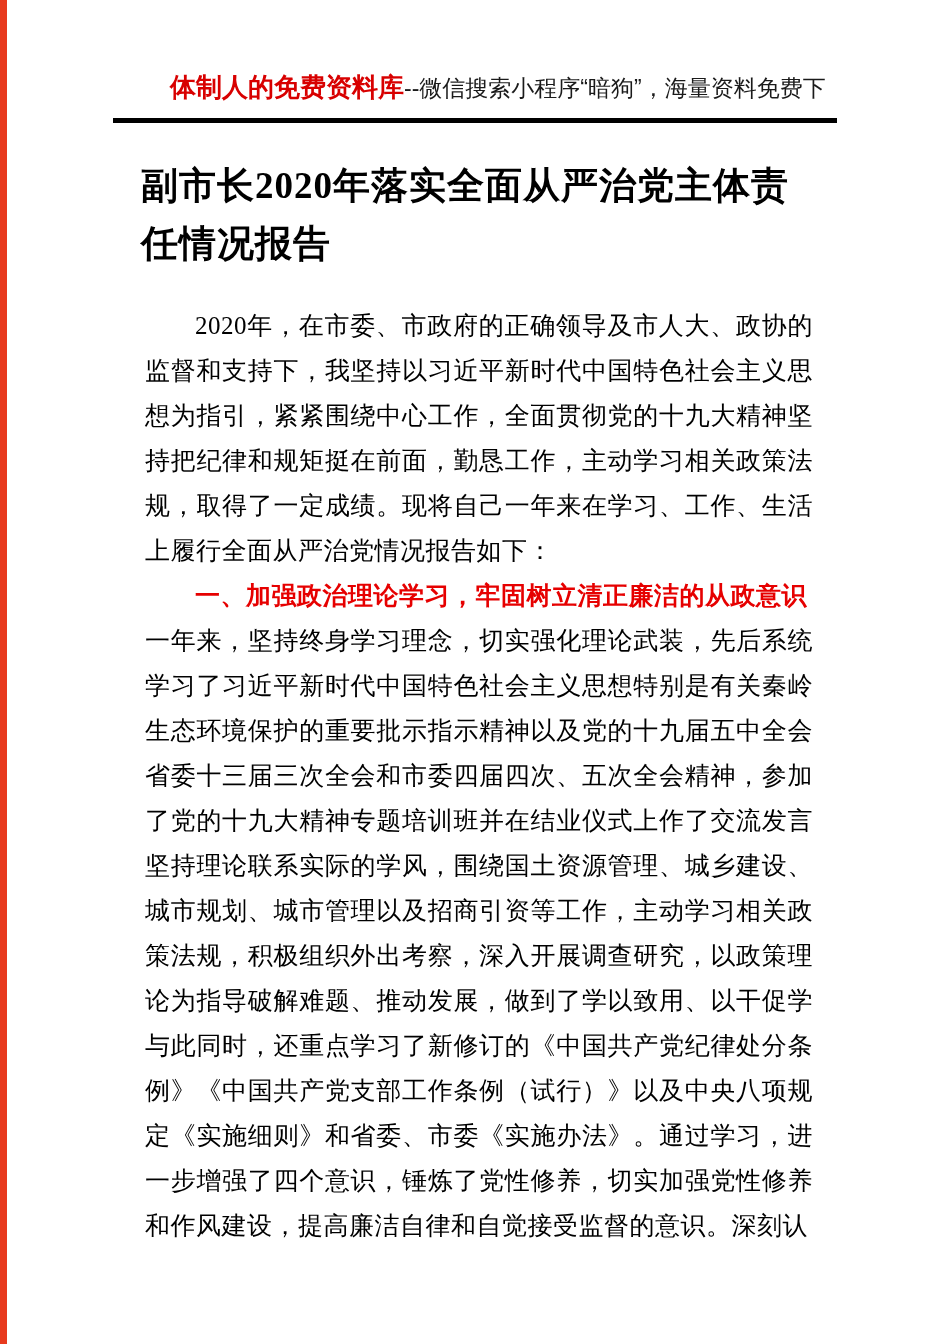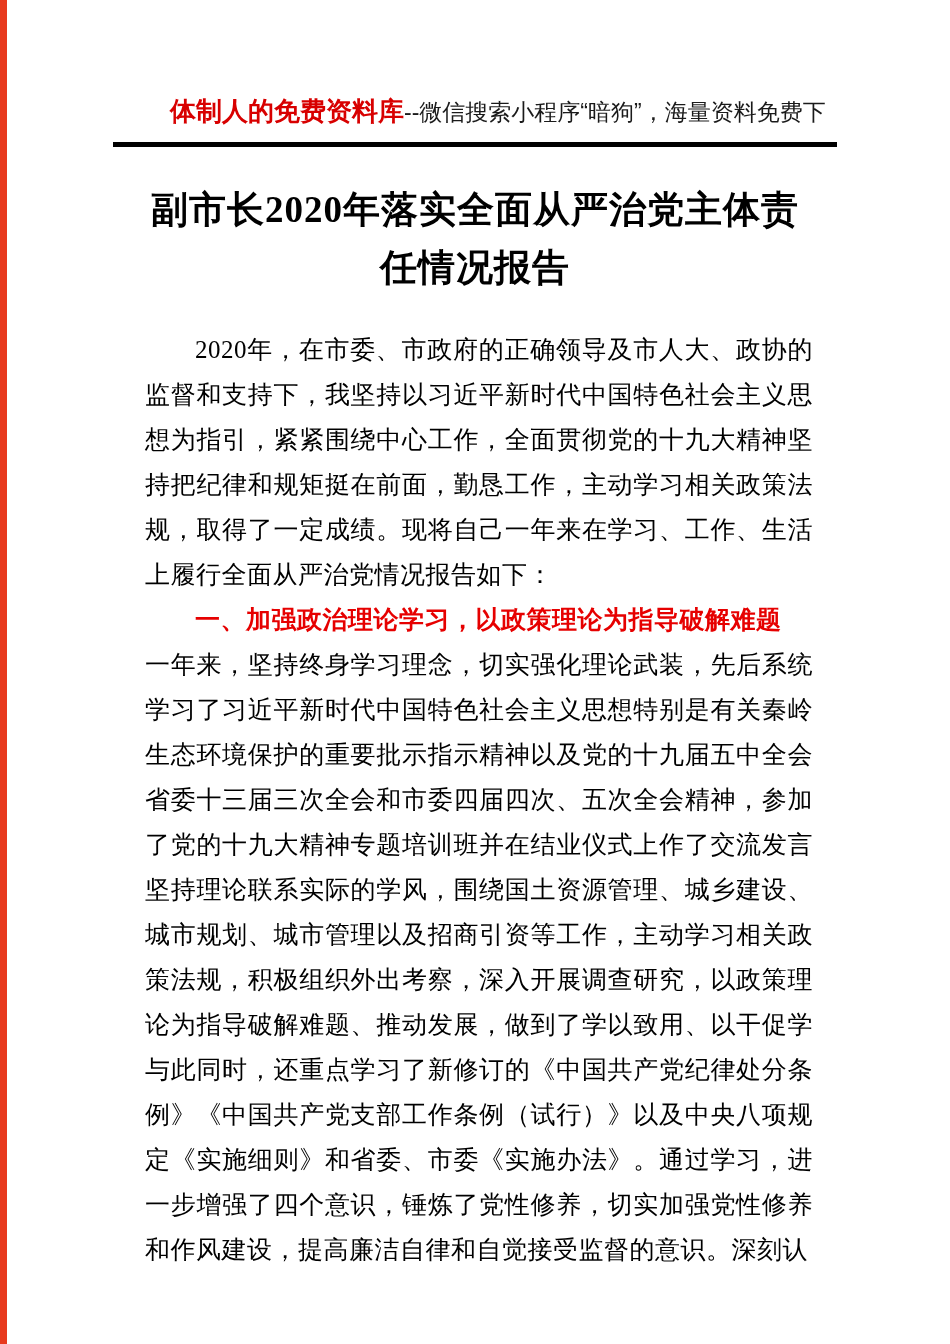--- a/index.html
+++ b/index.html
@@ -17,21 +17,21 @@
   }
   .left-accent {
     position: absolute;
     left: 0;
     top: 0;
     width: 7px;
     height: 1344px;
     background: var(--accent-red, #e83a1e);
   }
   .header {
-    padding: 95px 0 0 170px;
+    padding: 71px 0 0 170px;
     white-space: nowrap;
     line-height: 32px;
   }
   .header .brand {
     color: var(--header-red, #d80000);
     font-weight: bold;
     font-size: 26px;
     font-family: "Liberation Sans", sans-serif;
   }
   .header .tagline {
@@ -43,21 +43,20 @@
     margin: 11px 0 0 113px;
     width: 724px;
     height: 5px;
     background: #000;
   }
   .doc-title {
     margin: 34px 141px 0 141px;
     font-size: 37px;
     line-height: 58px;
     font-weight: bold;
-    text-align: center;
     letter-spacing: 1px;
   }
   p.para {
     margin: 0 137px 0 145px;
     font-size: 25px;
     line-height: 45px;
     text-align: justify;
     text-justify: inter-character;
     letter-spacing: 0.5px;
   }
@@ -80,15 +79,15 @@
 <div class="header">
   <span class="brand">体制人的免费资料库</span><span class="tagline">--微信搜索小程序“暗狗”，海量资料免费下</span>
 </div>
 
 <div class="header-rule"></div>
 
 <h1 class="doc-title">副市长2020年落实全面从严治党主体责任情况报告</h1>
 
 <p class="para first indent">2020年，在市委、市政府的正确领导及市人大、政协的监督和支持下，我坚持以习近平新时代中国特色社会主义思想为指引，紧紧围绕中心工作，全面贯彻党的十九大精神坚持把纪律和规矩挺在前面，勤恳工作，主动学习相关政策法规，取得了一定成绩。现将自己一年来在学习、工作、生活上履行全面从严治党情况报告如下：</p>
 
-<p class="para indent section-heading">一、加强政治理论学习，以政策理论为指导破解难题</p>
+<p class="para indent section-heading">一、加强政治理论学习，牢固树立清正廉洁的从政意识</p>
 
 <p class="para">一年来，坚持终身学习理念，切实强化理论武装，先后系统学习了习近平新时代中国特色社会主义思想特别是有关秦岭生态环境保护的重要批示指示精神以及党的十九届五中全会省委十三届三次全会和市委四届四次、五次全会精神，参加了党的十九大精神专题培训班并在结业仪式上作了交流发言坚持理论联系实际的学风，围绕国土资源管理、城乡建设、城市规划、城市管理以及招商引资等工作，主动学习相关政策法规，积极组织外出考察，深入开展调查研究，以政策理论为指导破解难题、推动发展，做到了学以致用、以干促学与此同时，还重点学习了新修订的《中国共产党纪律处分条例》《中国共产党支部工作条例（试行）》以及中央八项规定《实施细则》和省委、市委《实施办法》。通过学习，进一步增强了四个意识，锤炼了党性修养，切实加强党性修养和作风建设，提高廉洁自律和自觉接受监督的意识。深刻认</p>
 
 </body></html>

